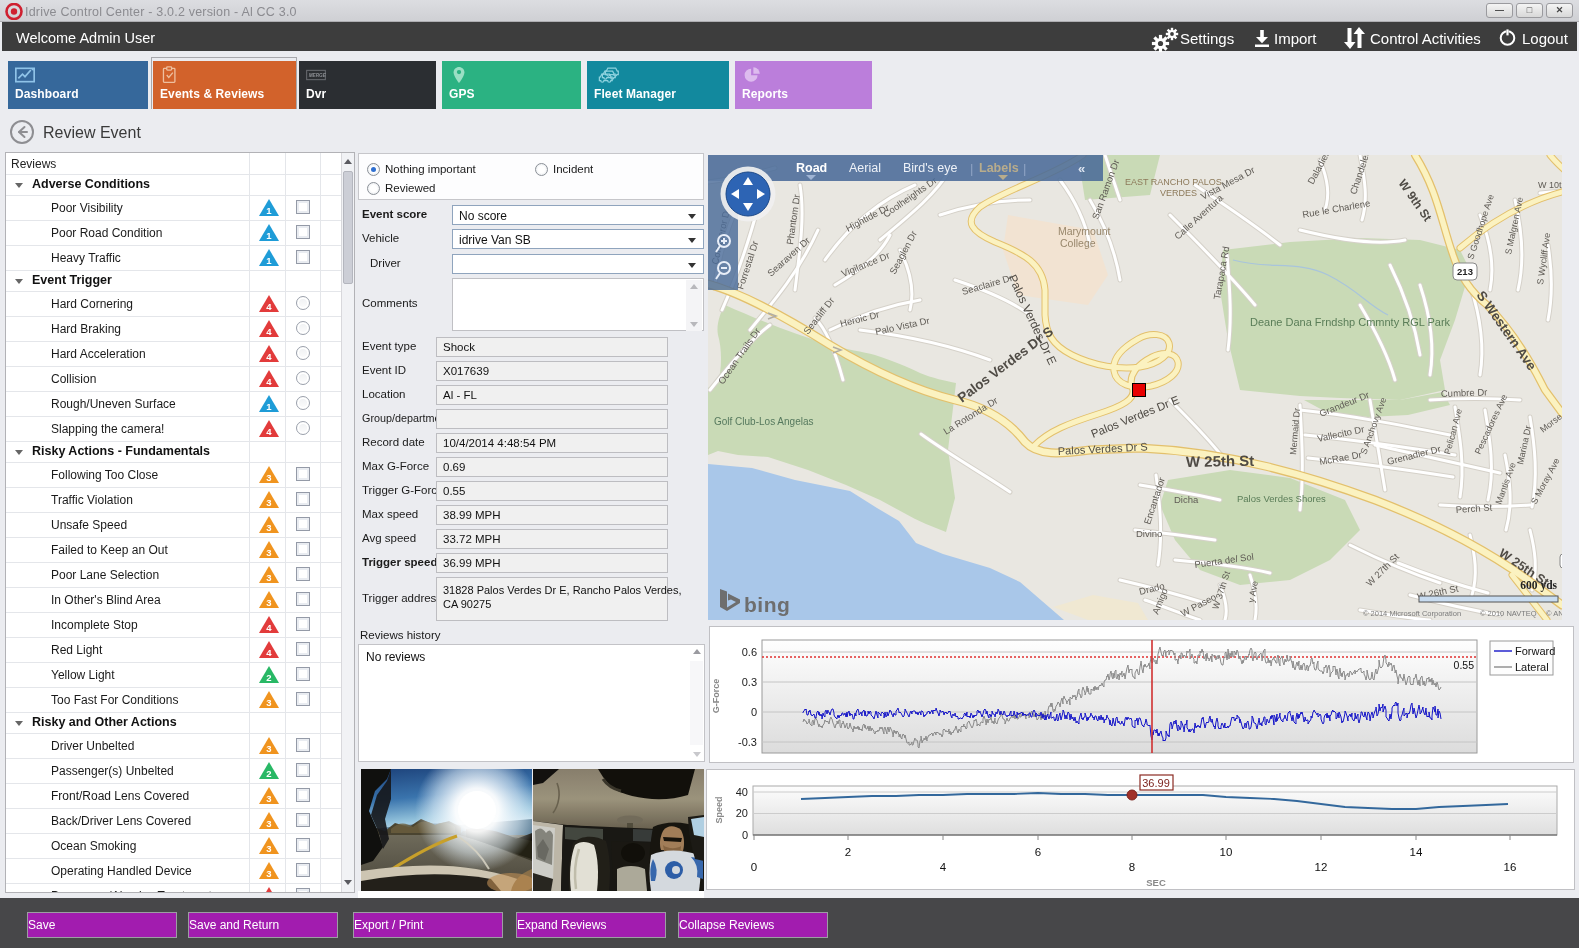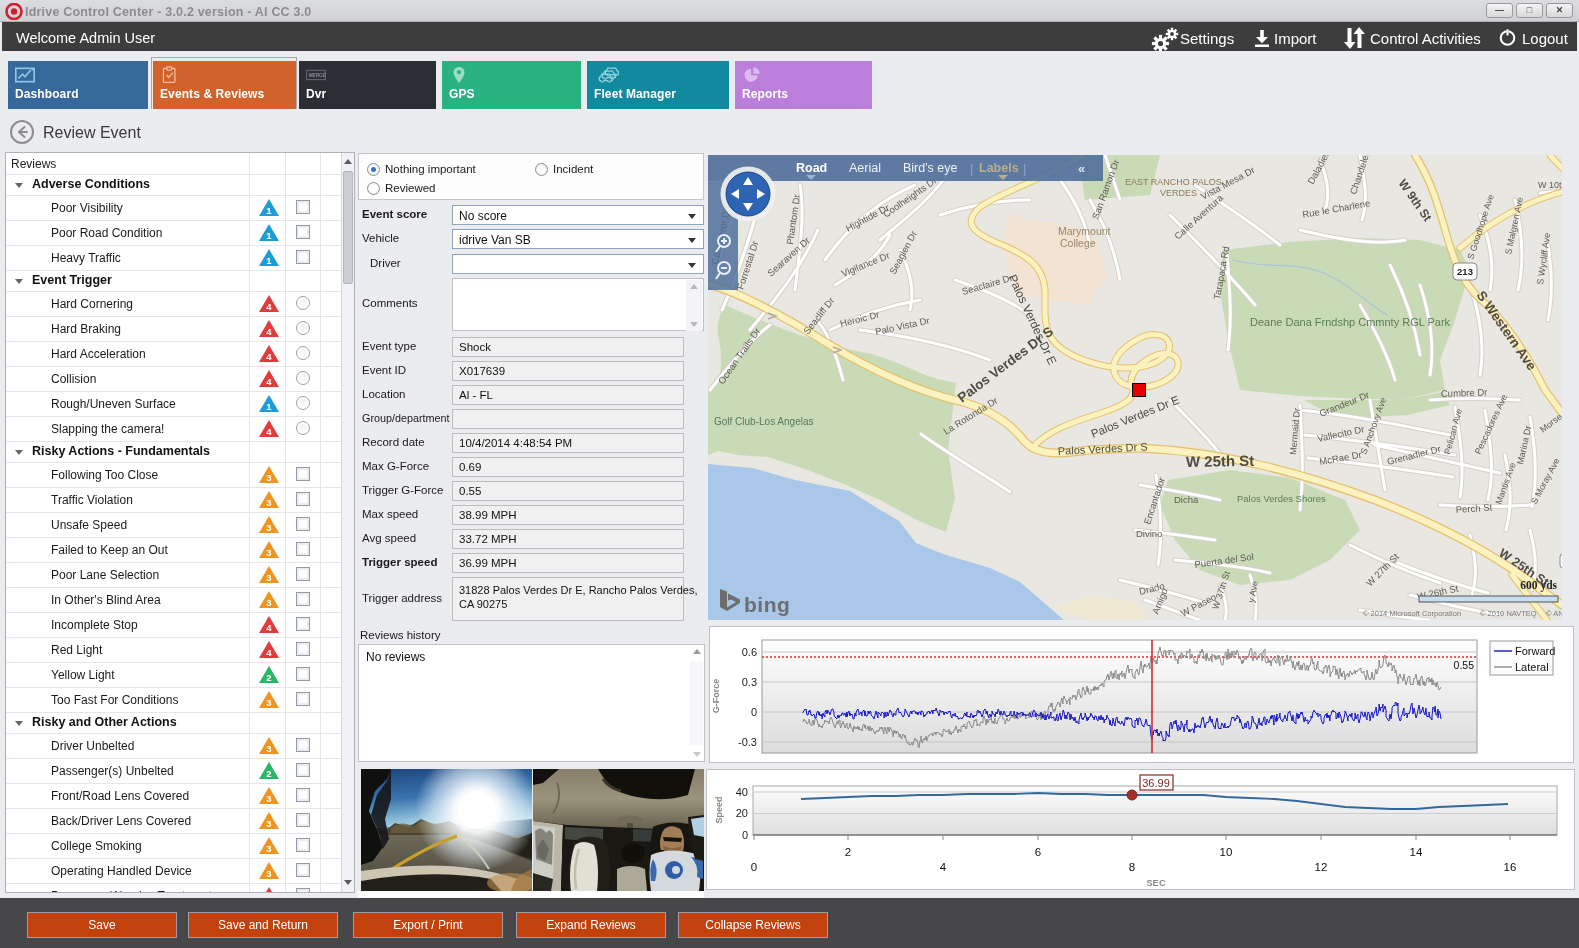--- a/index.html
+++ b/index.html
@@ -1,20 +1,20 @@
 <!DOCTYPE html>
 <html><head><meta charset="utf-8"><style>
 * { margin:0; padding:0; box-sizing:border-box; }
 html,body { width:1579px; height:948px; overflow:hidden; }
 body { font-family:"Liberation Sans", sans-serif; background:#ebecf0; position:relative; }
 .abs { position:absolute; }
 
 
 #titlebar { left:0; top:0; width:1579px; height:22px; background:linear-gradient(#dcdde1,#cfd0d4); border-bottom:1px solid #aeaeb2; }
-#title-text { left:25px; top:5px; font-size:12.5px; font-weight:bold; color:#8b8b90; letter-spacing:0.2px; }
+#title-text { left:25px; top:5px; font-size:12.5px; font-weight:normal; color:#8b8b90; letter-spacing:0.2px; }
 .winbtn { top:3px; width:27px; height:15px; background:linear-gradient(#f4f4f4,#d8d8d8); border:1px solid #9a9a9e; border-radius:3px; color:#444; text-align:center; font-size:9px; line-height:13px; font-weight:bold; }
 
 
 #header { left:2px; top:22px; width:1575px; height:29px; background:#3d3d3d; color:#fff; }
 #welcome { left:14px; top:8px; font-size:14.5px; color:#fff; }
 .hitem { top:30px; font-size:15px; color:#fff; }
 
 
 .tab { top:61px; height:48px; color:#fff; }
 .tab .ticon { position:absolute; left:7px; top:5px; width:20px; height:18px; }
@@ -35,29 +35,29 @@
 .cbx { position:absolute; left:290px; width:14px; height:14px; border:1px solid #949aa7; background:#fff; box-shadow:inset 0 0 0 2px #e9ecf1; }
 .rdo { position:absolute; left:290px; width:14px; height:14px; border:1px solid #9aa0ab; background:linear-gradient(#eef0f2,#fdfdfd); border-radius:50%; box-shadow:inset 0 0 0 2px #fff; }
 .tcol { position:absolute; top:0; width:1px; background:#e4e6ea; }
 #tree-scroll { position:absolute; right:0; top:0; width:13px; height:739px; background:#f1f2f5; border-left:1px solid #d8d8dc; }
 #tree-thumb { position:absolute; left:1px; top:18px; width:10px; height:113px; background:#ccced6; border:1px solid #b4b6be; border-radius:2px; }
 .sarrow { position:absolute; left:2px; width:0; height:0; border-left:4px solid transparent; border-right:4px solid transparent; }
 
 
 #form-panel { left:358px; top:152px; width:346px; height:741px; }
 .flabel { position:absolute; left:4px; font-size:11.5px; color:#1a1a1a; white-space:nowrap;text-align:right; }
-.ffield { position:absolute; left:94px; width:232px; height:20px; background:#f0f0f0; border:1px solid #bdbdc1; font-size:11.5px; color:#111; padding:4px 0 0 6px; white-space:nowrap; }
+.ffield { position:absolute; left:78px; width:232px; height:20px; background:#f0f0f0; border:1px solid #bdbdc1; font-size:11.5px; color:#111; padding:4px 0 0 6px; white-space:nowrap; }
 .fcombo { position:absolute; left:94px; width:252px; height:20px; background:#fff; border:1px solid #8fa4bd; font-size:12px; color:#111; padding:3px 0 0 6px; white-space:nowrap; }
 .combo-arrow { position:absolute; right:7px; top:8px; width:0; height:0; border-left:4px solid transparent; border-right:4px solid transparent; border-top:5px solid #333; }
 .radio-c { position:absolute; width:13px; height:13px; border:1px solid #8b9097; border-radius:50%; background:radial-gradient(#fff 40%, #dfe3e8); }
 .radio-dot { position:absolute; left:3px; top:3px; width:5px; height:5px; border-radius:50%; background:#2f6fd0; }
 
 
 #bottombar { left:0; top:898px; width:1579px; height:50px; background:#474749; }
-.bbtn { top:912px; width:150px; height:26px; background:#c2410c; border:1px solid #9d9da3; color:#fff; font-size:12px; text-align:center; line-height:24px; }
+.bbtn { top:912px; width:150px; height:26px; background:#a21caf; border:1px solid #9d9da3; color:#fff; font-size:12px; line-height:24px; }
 
 
 #gchart-panel { left:709px; top:626px; width:865px; height:137px; background:#fff; border:1px solid #c0c0c4; }
 #schart-panel { left:706px; top:769px; width:869px; height:121px; background:#fff; border:1px solid #c0c0c4; }
 </style></head>
 <body>
 
 <div class="abs" id="titlebar"></div>
 <svg class="abs" style="left:5px;top:3px" width="18" height="17" viewBox="0 0 18 17">
     <circle cx="9" cy="8.5" r="7.5" fill="none" stroke="#cf2030" stroke-width="2.6"></circle>
@@ -411,21 +411,21 @@
       <span class="item-label" style="top:5px">Back/Driver Lens Covered</span>
       <span class="tri" style="top:2px">
         <svg width="22" height="19" viewBox="0 0 22 19">
           <path d="M11 1 L21 18 L1 18 z" fill="#f0941f"></path>
           <text x="11" y="16" font-size="9.5" font-weight="bold" fill="#fff" text-anchor="middle" font-family="Liberation Sans">3</text>
         </svg>
       </span>
       <span class="cbx" style="top:4px"></span>
     </div>
 <div class="trow" style="top:681px;height:25px">
-      <span class="item-label" style="top:5px">College Smoking</span>
+      <span class="item-label" style="top:5px">Ocean Smoking</span>
       <span class="tri" style="top:2px">
         <svg width="22" height="19" viewBox="0 0 22 19">
           <path d="M11 1 L21 18 L1 18 z" fill="#f0941f"></path>
           <text x="11" y="16" font-size="9.5" font-weight="bold" fill="#fff" text-anchor="middle" font-family="Liberation Sans">3</text>
         </svg>
       </span>
       <span class="cbx" style="top:4px"></span>
     </div>
 <div class="trow" style="top:706px;height:25px">
       <span class="item-label" style="top:5px">Operating Handled Device</span>

